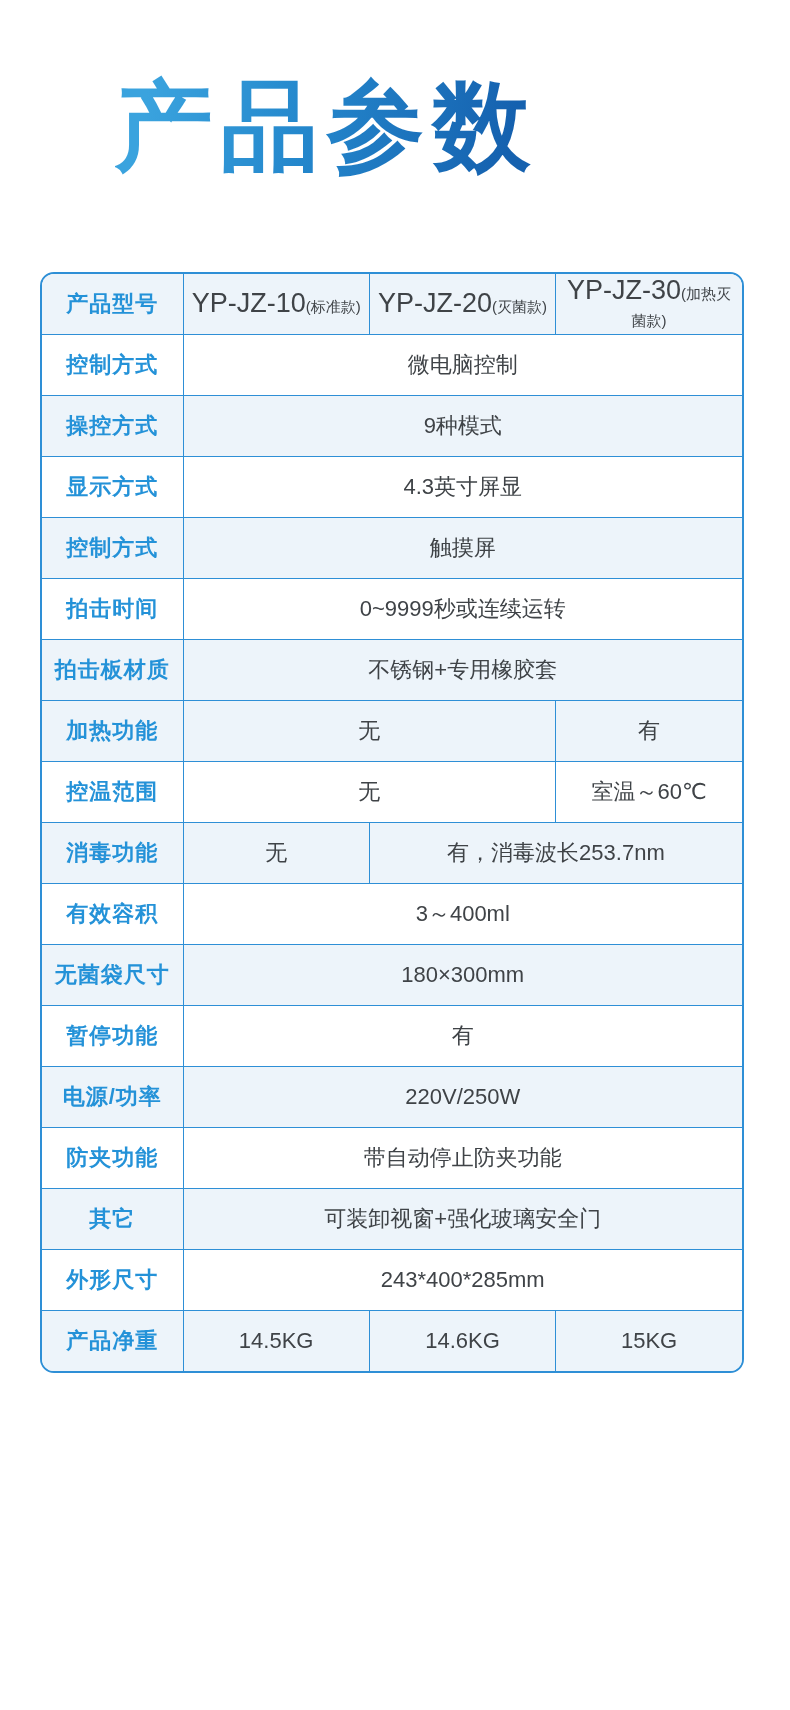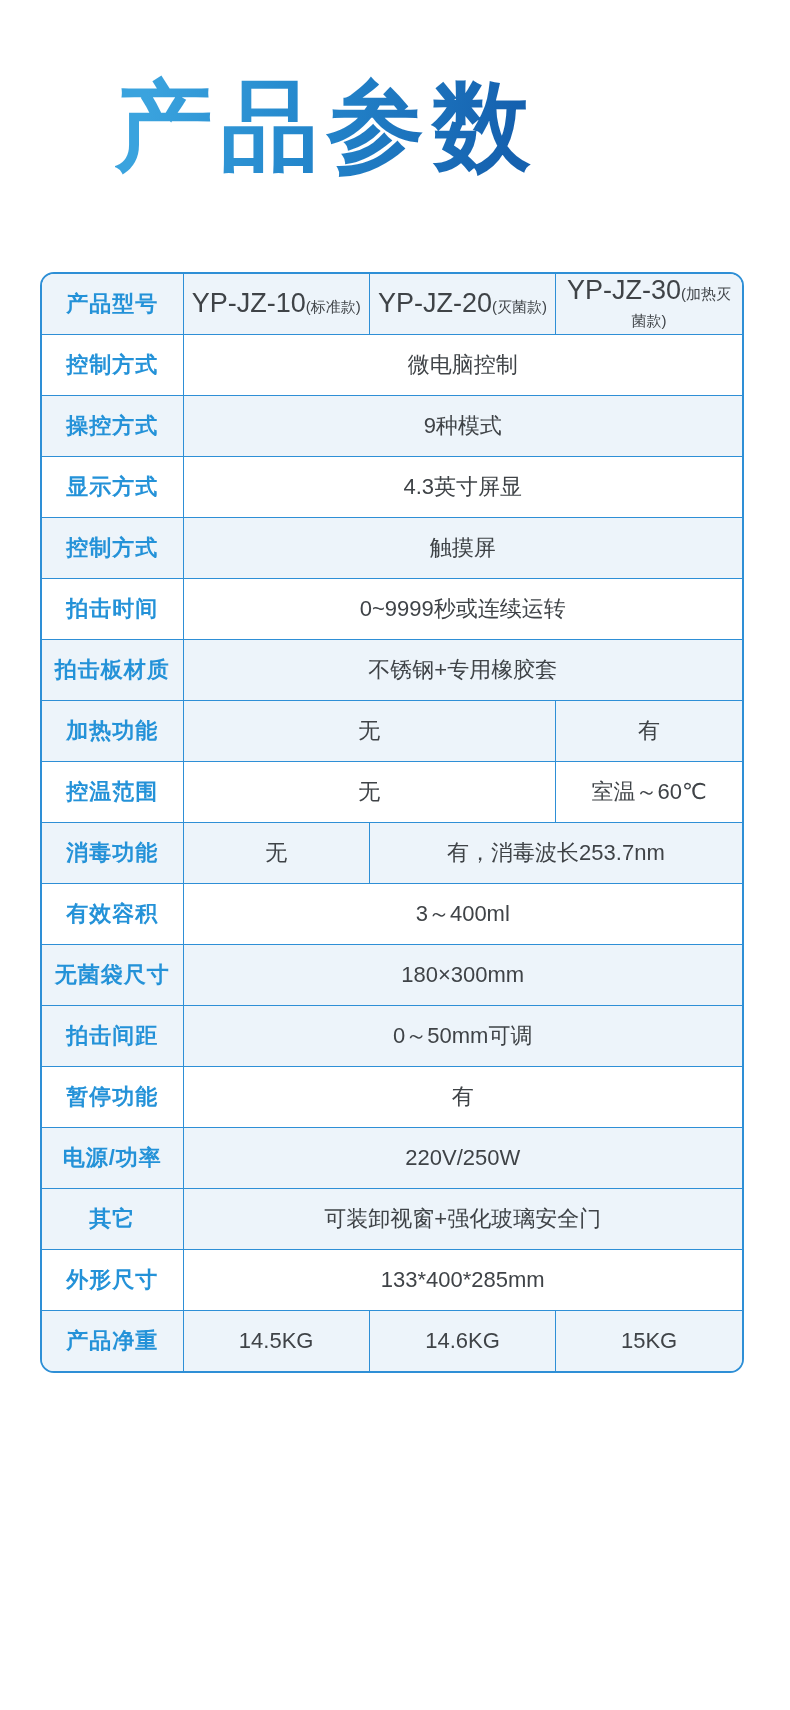--- a/index.html
+++ b/index.html
@@ -131,44 +131,44 @@
     <th>有效容积</th>
     <td colspan="3">3～400ml</td>
   </tr>
 
   <tr class="alt">
     <th>无菌袋尺寸</th>
     <td colspan="3">180×300mm</td>
   </tr>
 
 
-  <tr class="alt">
-    <th>拍击间距</th>
-    <td colspan="3">0～50mm可调</td>
-  </tr>
 
   <tr>
     <th>暂停功能</th>
     <td colspan="3">有</td>
   </tr>
 
   <tr class="alt">
     <th>电源/功率</th>
     <td colspan="3">220V/250W</td>
   </tr>
 
+  <tr>
+    <th>防夹功能</th>
+    <td colspan="3">带自动停止防夹功能</td>
+  </tr>
 
   <tr class="alt">
     <th>其它</th>
     <td colspan="3">可装卸视窗+强化玻璃安全门</td>
   </tr>
 
   <tr>
     <th>外形尺寸</th>
-    <td colspan="3">133*400*285mm</td>
+    <td colspan="3">243*400*285mm</td>
   </tr>
 
   <tr class="alt">
     <th>产品净重</th>
     <td>14.5KG</td>
     <td>14.6KG</td>
     <td>15KG</td>
   </tr>
 
 </tbody>

